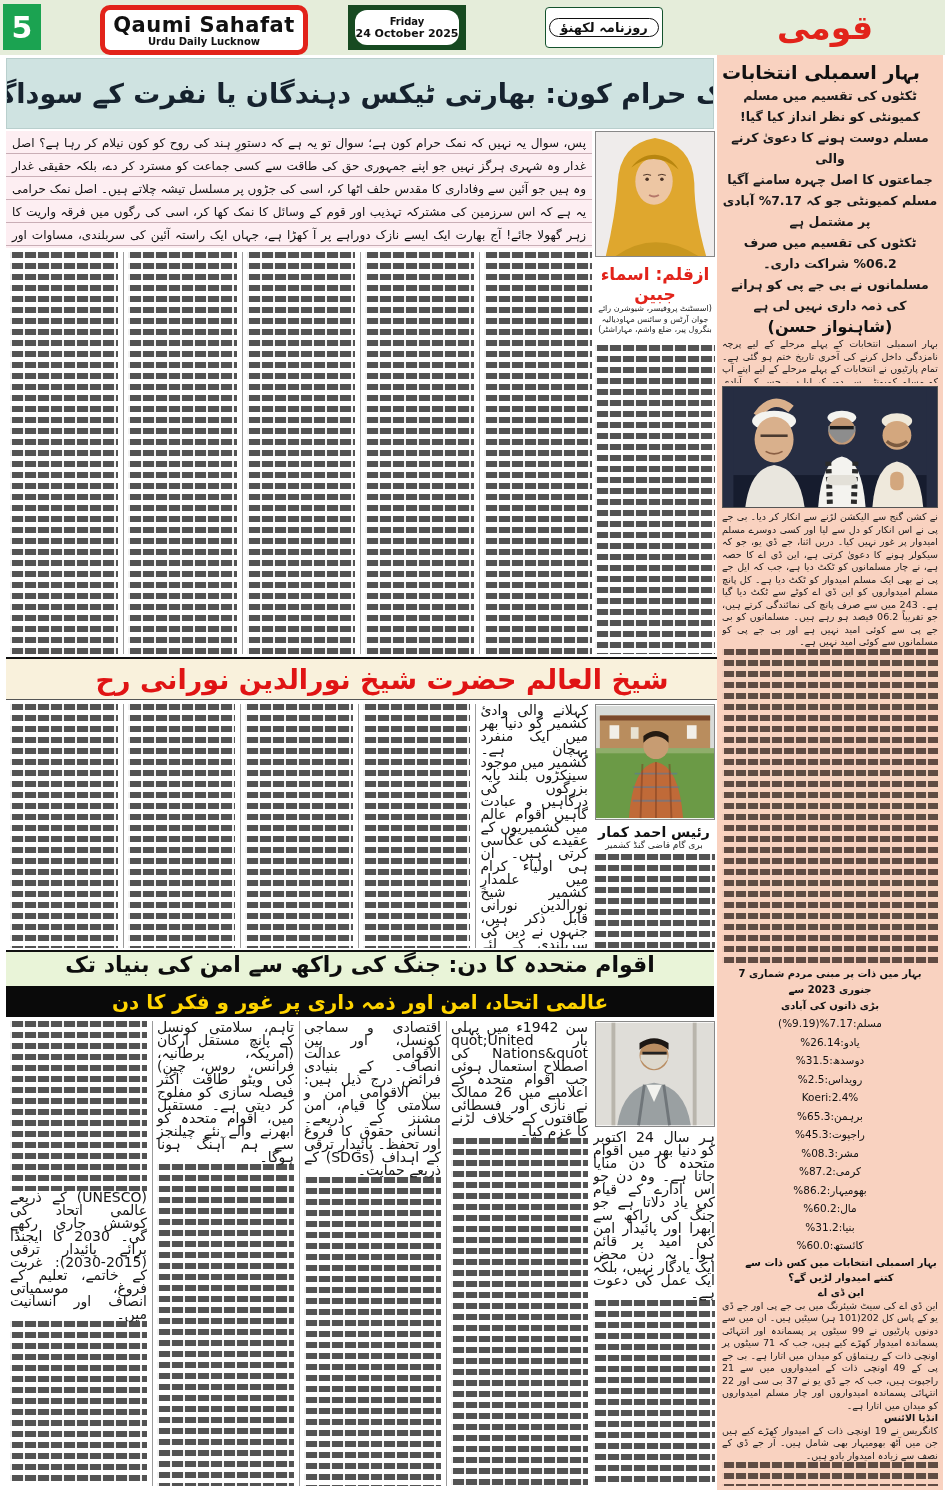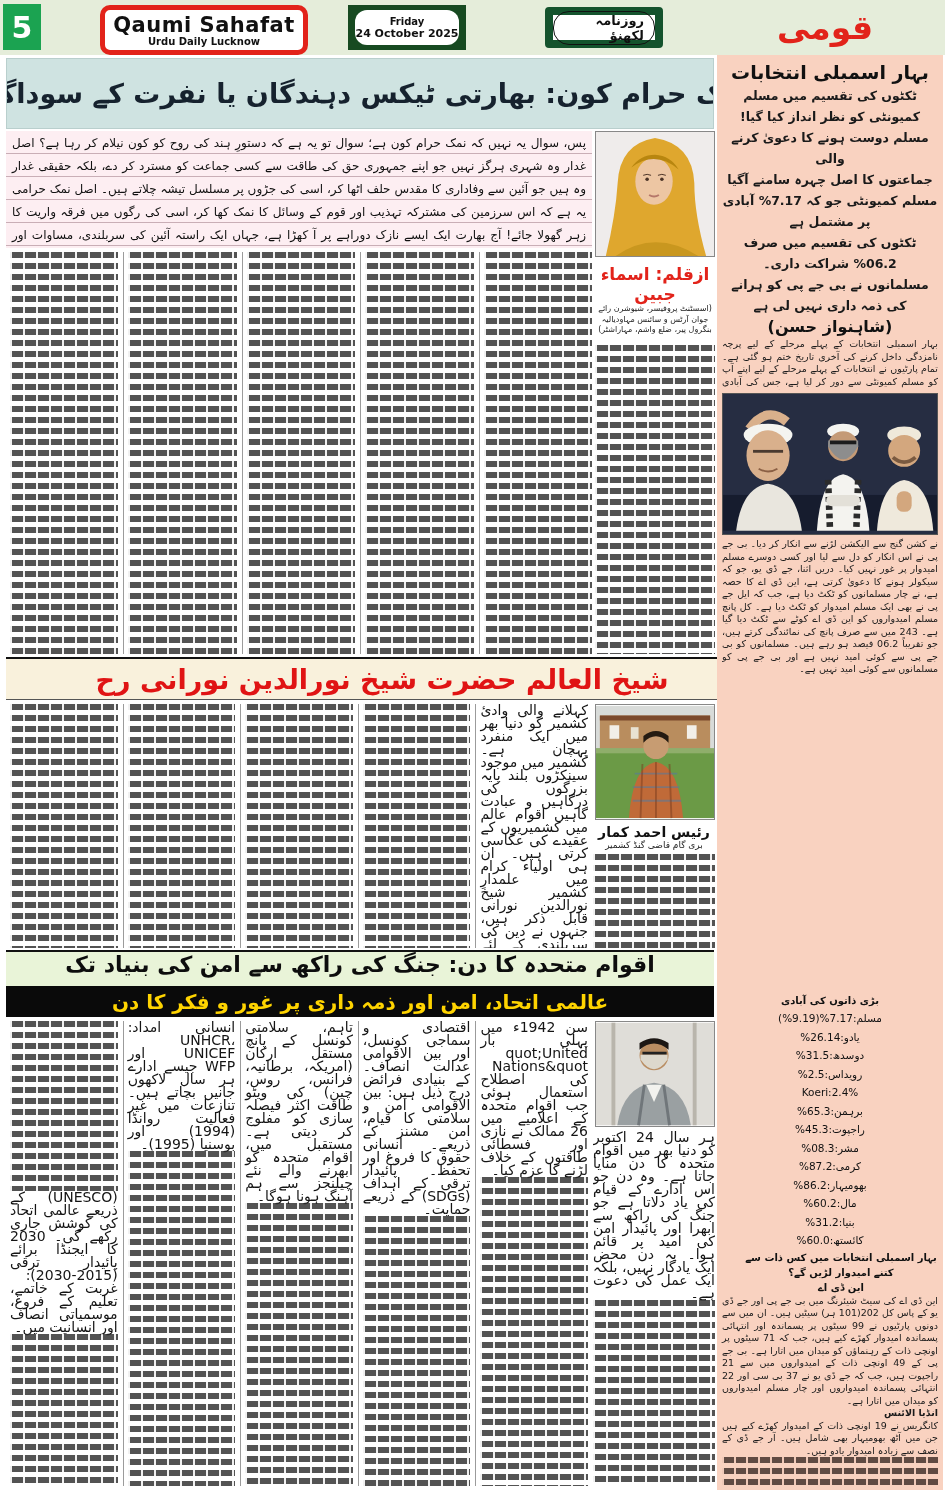--- a/index.html
+++ b/index.html
@@ -13,21 +13,21 @@
   .masthead { position:absolute; left:100px; top:5px; width:208px; height:50px; border:5px solid #e2231a;
               border-radius:10px; background:#fff; display:flex; flex-direction:column; align-items:center; justify-content:center; }
   .masthead .t { font-size:21px; font-weight:bold; color:#111; line-height:22px; letter-spacing:.5px; }
   .masthead .s { font-size:10px; font-weight:bold; color:#111; }
   .datebox { position:absolute; left:348px; top:5px; width:118px; height:45px; background:#174a21; border-radius:0;
              display:flex; align-items:center; justify-content:center; }
   .datebox .inner { background:#fff; border-radius:12px; width:104px; height:35px; display:flex; flex-direction:column;
              align-items:center; justify-content:center; }
   .datebox .d1 { font-size:10px; font-weight:bold; color:#111; }
   .datebox .d2 { font-size:11px; font-weight:bold; color:#111; }
-  .urdudaily { position:absolute; left:545px; top:7px; width:118px; height:41px; background:#fff; border:8px solid #14532d;
+  .urdudaily { position:absolute; left:545px; top:7px; width:118px; height:41px; background:#fff; border:1px solid #14532d;
              border-radius:4px; display:flex; align-items:center; justify-content:center; }
   .urdudaily .pill { border:1.5px solid #111; border-radius:16px; padding:1px 10px; font-size:13px; font-weight:bold;
              color:#111; direction:rtl; }
   .urdutitle { position:absolute; right:10px; top:6px; width:220px; text-align:center; font-size:33px; font-weight:bold;
              color:#e2231a; direction:rtl; line-height:44px; }
 
   
   .abs { position:absolute; overflow:hidden; }
   .bodytext { font-size:14px; line-height:13px; text-align:justify; color:#141414; }
   .sim { background-image:
@@ -65,21 +65,21 @@
   .a3-band1 { left:6px; top:950px; width:708px; height:52px; background:#e9f4d8; border-top:2px solid #111;
               display:flex; align-items:flex-start; justify-content:center; }
   .a3-band1 h2 { font-size:22px; font-weight:bold; color:#0d0d0d; white-space:nowrap; }
   .a3-band2 { left:6px; top:986px; width:708px; height:31px; background:#0a0a0a; display:flex; align-items:center;
               justify-content:center; }
   .a3-band2 .yellow { font-size:20px; font-weight:bold; color:#ffd400; letter-spacing:2px; white-space:nowrap; }
 
   
   .sidebar { position:absolute; left:717px; top:55px; width:226px; height:1435px; background:#f9d2c0;
              display:flex; flex-direction:column; padding:4px 5px; overflow:hidden; }
-  .sb-kicker { font-size:19px; font-weight:bold; color:#111; text-align:center; line-height:26px; }
+  .sb-kicker { font-size:19px; font-weight:bold; color:#111; text-align:left; line-height:26px; }
   .sb-sub { font-size:12.5px; font-weight:bold; color:#1a1a1a; text-align:center; line-height:21px; }
   .sb-byline { font-size:16px; font-weight:bold; color:#111; text-align:center; line-height:22px; }
   .sb-body { font-size:9.5px; line-height:12.5px; text-align:justify; color:#1a1a1a; }
   .sb-note { font-size:10px; font-weight:bold; text-align:center; line-height:16px; color:#111; }
   .sb-stat { font-size:10.5px; text-align:center; line-height:18.5px; color:#111; }
   .sb-q { font-size:10px; font-weight:bold; text-align:center; line-height:15px; color:#111;margin-left:22px; }
 </style>
 </head>
 <body>
 
@@ -215,24 +215,20 @@
     <div class="col">
       <div class="bodytext">سن 1942ء میں پہلی بار quot;United Nations&amp;quot کی اصطلاح استعمال ہوئی جب اقوام متحدہ کے اعلامیے میں 26 ممالک نے نازی اور فسطائی طاقتوں کے خلاف لڑنے کا عزم کیا۔</div>
       <div class="sim fill"></div>
     </div>
     <div class="col">
       <div class="bodytext">اقتصادی و سماجی کونسل، اور بین الاقوامی عدالت انصاف۔ کے بنیادی فرائض درج ذیل ہیں: بین الاقوامی امن و سلامتی کا قیام، امن مشنز کے ذریعے۔ انسانی حقوق کا فروغ اور تحفظ۔ پائیدار ترقی کے اہداف (SDGs) کے ذریعے حمایت۔</div>
       <div class="sim fill"></div>
     </div>
     <div class="col">
       <div class="bodytext">تاہم، سلامتی کونسل کے پانچ مستقل ارکان (امریکہ، برطانیہ، فرانس، روس، چین) کی ویٹو طاقت اکثر فیصلہ سازی کو مفلوج کر دیتی ہے۔ مستقبل میں، اقوام متحدہ کو ابھرنے والے نئے چیلنجز سے ہم آہنگ ہونا ہوگا۔</div>
-      <div class="sim fill"></div>
-    </div>
-    <div class="col">
-      <div class="bodytext">انسانی امداد: UNHCR، UNICEF اور WFP جیسے ادارے ہر سال لاکھوں جانیں بچاتے ہیں۔ تنازعات میں غیر فعالیت روانڈا (1994) اور بوسنیا (1995)۔</div>
       <div class="sim fill"></div>
     </div>
     <div class="col">
       <div class="sim" style="height:170px;"></div>
       <div class="bodytext">(UNESCO) کے ذریعے عالمی اتحاد کی کوشش جاری رکھے گی۔ 2030 کا ایجنڈا برائے پائیدار ترقی (2015-2030): غربت کے خاتمے، تعلیم کے فروغ، موسمیاتی انصاف اور انسانیت میں۔</div>
       <div class="sim fill"></div>
     </div>
   </div>
 
   <div class="sidebar">
@@ -263,25 +259,26 @@
       <path d="M112 88 L114 142" stroke="#2b2b2b" stroke-width="7" stroke-dasharray="5 4"></path>
       <path d="M144 88 L142 142" stroke="#2b2b2b" stroke-width="7" stroke-dasharray="5 4"></path>
       <rect x="110" y="104" width="36" height="12" rx="6" fill="#e3e0d8"></rect>
       <ellipse cx="193" cy="40" rx="18" ry="9" fill="#efe9da"></ellipse>
       <circle cx="193" cy="57" r="17" fill="#d3a77e"></circle>
       <path d="M181 64 Q193 74 205 64" stroke="#7a5a40" stroke-width="4" fill="none"></path>
       <path d="M164 142 Q168 92 193 88 Q220 92 224 142 Z" fill="#efe9dc"></path>
       <rect x="185" y="100" width="16" height="22" rx="7" fill="#d3a77e"></rect>
     </svg>
 
-    <div style="flex:0 0 455px; display:flex; flex-direction:row; overflow:hidden;">
+    <div style="flex:0 0 455px; display:flex; flex-direction:column; overflow:hidden;">
       <div class="sb-body">نے کشن گنج سے الیکشن لڑنے سے انکار کر دیا۔ بی جے پی نے اس انکار کو دل سے لیا اور کسی دوسرے مسلم امیدوار پر غور نہیں کیا۔ دریں اثنا، جے ڈی یو، جو کہ سیکولر ہونے کا دعویٰ کرتی ہے، این ڈی اے کا حصہ ہے، نے چار مسلمانوں کو ٹکٹ دیا ہے، جب کہ ایل جے پی نے بھی ایک مسلم امیدوار کو ٹکٹ دیا ہے۔ کل پانچ مسلم امیدواروں کو این ڈی اے کوٹے سے ٹکٹ دیا گیا ہے۔ 243 میں سے صرف پانچ کی نمائندگی کرتے ہیں، جو تقریباً 06.2 فیصد ہو رہے ہیں۔ مسلمانوں کو بی جے پی سے کوئی امید نہیں ہے اور بی جے پی کو مسلمانوں سے کوئی امید نہیں ہے۔</div>
       <div class="sim-salmon fill"></div>
     </div>
 
+    <div class="sb-note">بہار میں ذات پر مبنی مردم شماری 7 جنوری 2023 سے</div>
     <div class="sb-note">بڑی ذاتوں کی آبادی</div>
     <div class="sb-stat">مسلم:7.17%(9.19%)</div>
     <div class="sb-stat">یادو:26.14%</div>
     <div class="sb-stat">دوسدھ:31.5%</div>
     <div class="sb-stat">رویداس:2.5%</div>
     <div class="sb-stat">Koeri:2.4%</div>
     <div class="sb-stat">برہمن:65.3%</div>
     <div class="sb-stat">راجپوت:45.3%</div>
     <div class="sb-stat">مشر:08.3%</div>
     <div class="sb-stat">کرمی:87.2%</div>

